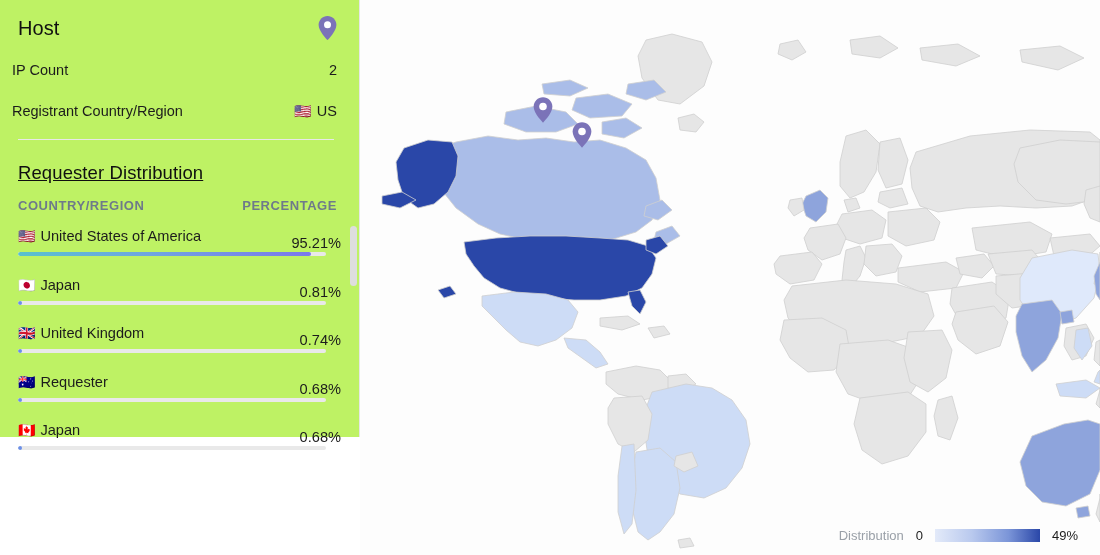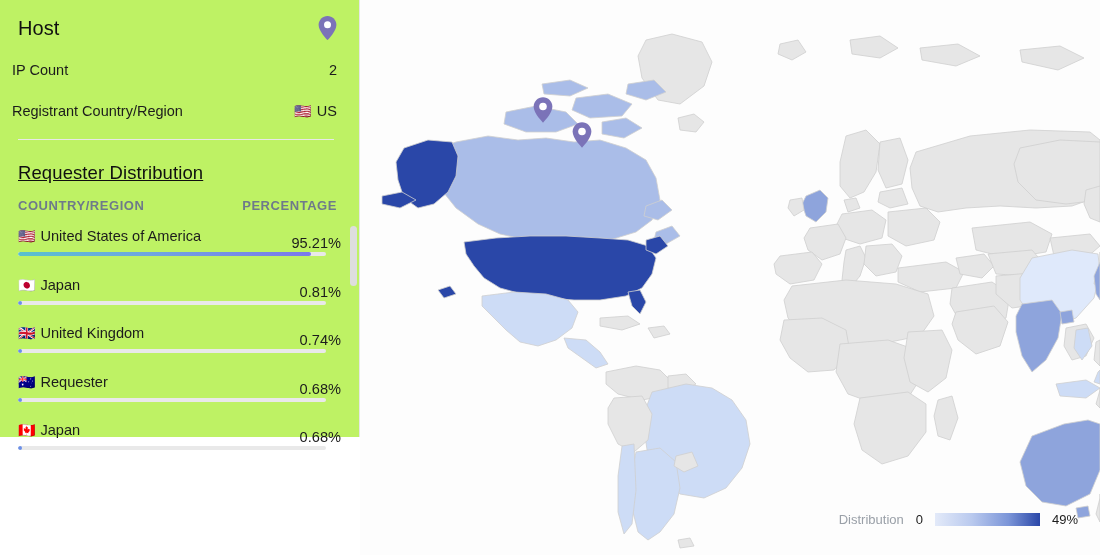--- a/index.html
+++ b/index.html
@@ -151,21 +151,21 @@
 
   .pin {
     position: absolute;
     width: 20px;
     height: 26px;
   }
 
   .legend {
     position: absolute;
     right: 22px;
-    bottom: 28px;
+    bottom: 12px;
     display: flex;
     align-items: center;
     gap: 12px;
     font-size: 13px;
   }
   .legend-label { color: #9aa0a8; }
   .legend-min, .legend-max { color: #1c1c1c; font-size: 13px; }
   .legend-bar {
     width: 105px;
     height: 13px;

